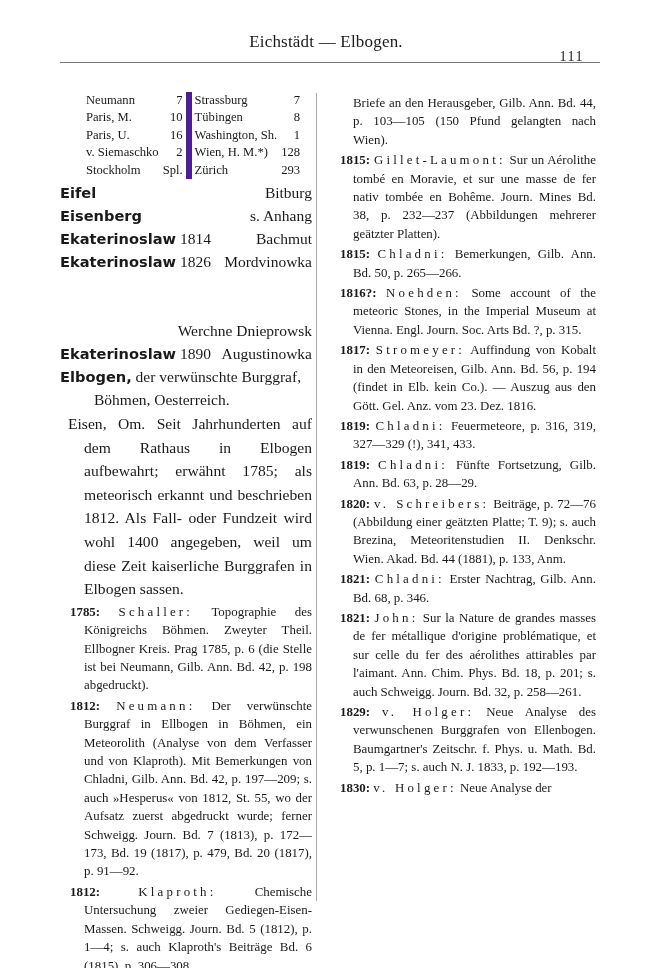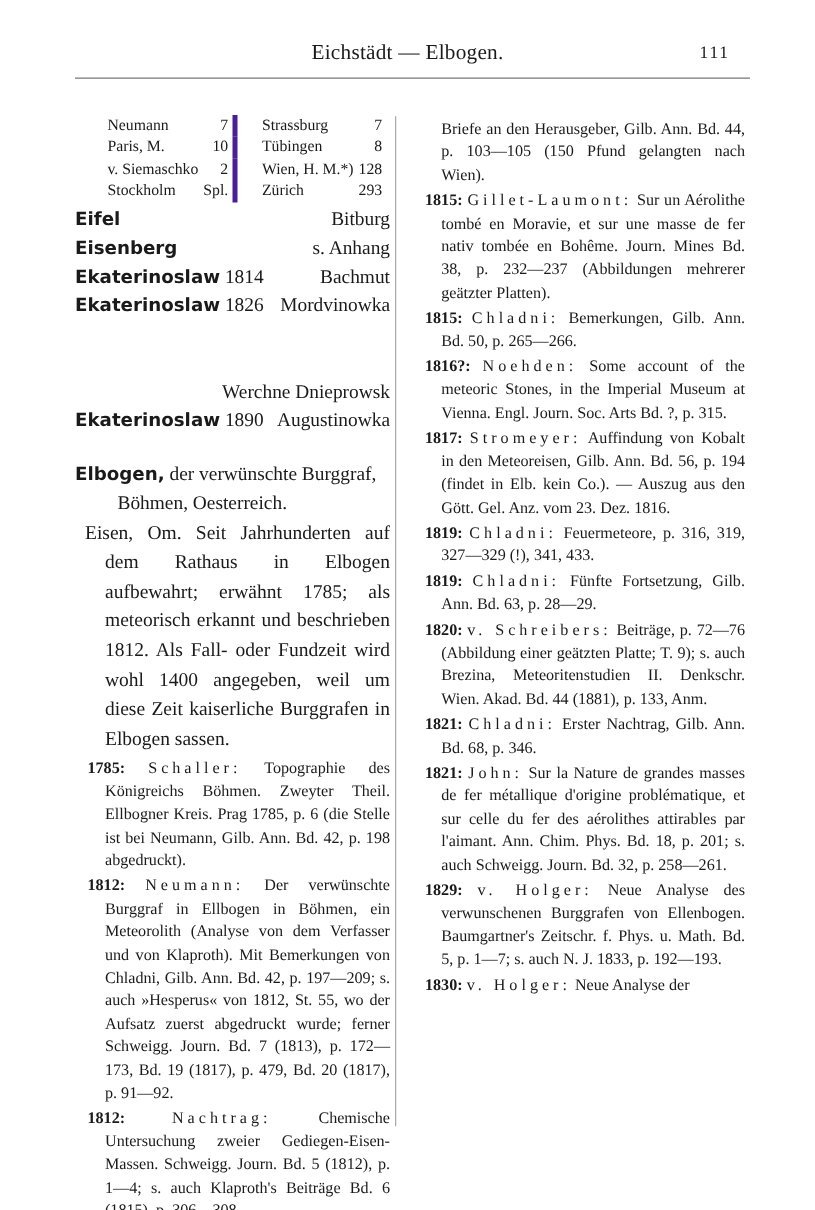--- a/index.html
+++ b/index.html
@@ -1,34 +1,34 @@
 <!DOCTYPE html>
 <html><head>
 <meta charset="utf-8">
 <style>
   html, body { margin:0; padding:0; background:#ffffff; }
   body { width:652px; height:968px; position:relative; overflow:hidden; color:#1a1a1a;
     font-family:"Liberation Serif","DejaVu Serif",serif; }
   .header { position:absolute; left:60px; top:30px; width:532px; height:28px; }
   .header-title { position:absolute; left:0; right:0; top:2px; text-align:center; font-size:17px; letter-spacing:0.2px; }
-  .header-page { position:absolute; right:8px; top:5px; font-size:14px; letter-spacing:1.5px; }
+  .header-page { position:absolute; right:8px; top:19px; font-size:14px; letter-spacing:1.5px; }
   .rule { position:absolute; left:60px; top:62px; width:540px; height:1px; background:#555; opacity:0.8; }
   .col { position:absolute; top:92px; font-size:13.2px; line-height:18.2px; }
   .col-left { left:60px; width:252px; }
   .col-right { left:340px; width:256px; }
   .divider { position:absolute; left:316px; top:93px; width:1px; height:808px; background:#888; opacity:0.7; }
   table.stats { border-collapse:collapse; font-size:12.6px; line-height:17.4px; margin-left:24px; margin-bottom:2px; }
   table.stats td { padding:0 2px; white-space:nowrap; }
   table.stats td.n { text-align:right; padding-right:3px; }
-  table.stats td.sep { border-left:4px solid #4c1d95; padding-left:20px; }
+  table.stats td.sep { border-left:6px solid #4c1d95; padding-left:3px; }
   .entry { display:flex; justify-content:space-between; font-size:15.5px; line-height:23px;align-items:flex-end; }
   .entry .head { font-family:"DejaVu Sans","Liberation Sans",sans-serif; font-weight:bold; font-size:14.6px; }
   .entry .year { font-family:"Liberation Serif",serif; }
   .entry-sub { text-align:right; font-size:15.5px; line-height:22px;margin-top:47px; }
-  .elbogen { font-size:15.5px; line-height:23px;margin-top:20px; }
+  .elbogen { font-size:15.5px; line-height:23px; }
   .elbogen .head { font-family:"DejaVu Sans","Liberation Sans",sans-serif; font-weight:bold; font-size:14.6px; }
   .elbogen .cont { padding-left:34px; }
   .desc { font-size:15.6px; line-height:23.6px; text-align:justify; text-indent:-16px; padding-left:24px; margin-top:1px; }
   .ref { font-size:12.9px; line-height:18.4px; text-align:justify; text-indent:-13px; padding-left:13px; margin-top:2px; }
   .col-left .ref { padding-left:24px; text-indent:-14px; }
   .ref .yr { font-weight:bold; }
   .ref .au { letter-spacing:3.2px; }
 </style>
 </head>
 <body>
@@ -47,20 +47,26 @@
         <td>Neumann</td>
         <td class="n">7</td>
         <td class="sep">Strassburg</td>
         <td class="n">7</td>
       </tr>
       <tr>
         <td>Paris, M.</td>
         <td class="n">10</td>
         <td class="sep">Tübingen</td>
         <td class="n">8</td>
+      </tr>
+      <tr>
+        <td>Paris, U.</td>
+        <td class="n">16</td>
+        <td class="sep">Washington, Sh.</td>
+        <td class="n">1</td>
       </tr>
       <tr>
         <td>v. Siemaschko</td>
         <td class="n">2</td>
         <td class="sep">Wien, H. M.*)</td>
         <td class="n">128</td>
       </tr>
       <tr>
         <td>Stockholm</td>
         <td class="n">Spl.</td>
@@ -93,21 +99,21 @@
   </div>
 
   <div class="elbogen">
     <div><span class="head">Elbogen,</span> <span>der verwünschte Burggraf,</span></div>
     <div class="cont">Böhmen, Oesterreich.</div>
   </div>
   <div class="desc">Eisen, Om. Seit Jahrhunderten auf dem Rathaus in Elbogen aufbewahrt; erwähnt 1785; als meteorisch erkannt und beschrieben 1812. Als Fall- oder Fundzeit wird wohl 1400 angegeben, weil um diese Zeit kaiserliche Burggrafen in Elbogen sassen.</div>
 
   <div class="ref"><span class="yr">1785:</span> <span class="au">Schaller:</span> <span>Topographie des Königreichs Böhmen. Zweyter Theil. Ellbogner Kreis. Prag 1785, p. 6 (die Stelle ist bei Neumann, Gilb. Ann. Bd. 42, p. 198 abgedruckt).</span></div>
   <div class="ref"><span class="yr">1812:</span> <span class="au">Neumann:</span> <span>Der verwünschte Burggraf in Ellbogen in Böhmen, ein Meteorolith (Analyse von dem Verfasser und von Klaproth). Mit Bemerkungen von Chladni, Gilb. Ann. Bd. 42, p. 197—209; s. auch »Hesperus« von 1812, St. 55, wo der Aufsatz zuerst abgedruckt wurde; ferner Schweigg. Journ. Bd. 7 (1813), p. 172—173, Bd. 19 (1817), p. 479, Bd. 20 (1817), p. 91—92.</span></div>
-  <div class="ref"><span class="yr">1812:</span> <span class="au">Nachtrag:</span> <span>Chemische Untersuchung zweier Gediegen-Eisen-Massen. Schweigg. Journ. Bd. 5 (1812), p. 1—4; s. auch Klaproth's Beiträge Bd. 6 (1815), p. 306—308.</span></div>
+  <div class="ref"><span class="yr">1812:</span> <span class="au">Klaproth:</span> <span>Chemische Untersuchung zweier Gediegen-Eisen-Massen. Schweigg. Journ. Bd. 5 (1812), p. 1—4; s. auch Klaproth's Beiträge Bd. 6 (1815), p. 306—308.</span></div>
   <div class="ref"><span class="yr">1813:</span> <span class="au" style="letter-spacing:2px">v. Schreibers u. Neumann:</span> <span></span></div>
 </div>
 
 <div class="col col-right">
   <div class="ref" style="text-indent:0">Briefe an den Herausgeber, Gilb. Ann. Bd. 44, p. 103—105 (150 Pfund gelangten nach Wien).</div>
   <div class="ref"><span class="yr">1815:</span> <span class="au">Gillet-Laumont:</span> <span>Sur un Aérolithe tombé en Moravie, et sur une masse de fer nativ tombée en Bohême. Journ. Mines Bd. 38, p. 232—237 (Abbildungen mehrerer geätzter Platten).</span></div>
   <div class="ref"><span class="yr">1815:</span> <span class="au">Chladni:</span> <span>Bemerkungen, Gilb. Ann. Bd. 50, p. 265—266.</span></div>
   <div class="ref"><span class="yr">1816?:</span> <span class="au">Noehden:</span> <span>Some account of the meteoric Stones, in the Imperial Museum at Vienna. Engl. Journ. Soc. Arts Bd. ?, p. 315.</span></div>
   <div class="ref"><span class="yr">1817:</span> <span class="au">Stromeyer:</span> <span>Auffindung von Kobalt in den Meteoreisen, Gilb. Ann. Bd. 56, p. 194 (findet in Elb. kein Co.). — Auszug aus den Gött. Gel. Anz. vom 23. Dez. 1816.</span></div>
   <div class="ref"><span class="yr">1819:</span> <span class="au">Chladni:</span> <span>Feuermeteore, p. 316, 319, 327—329 (!), 341, 433.</span></div>

